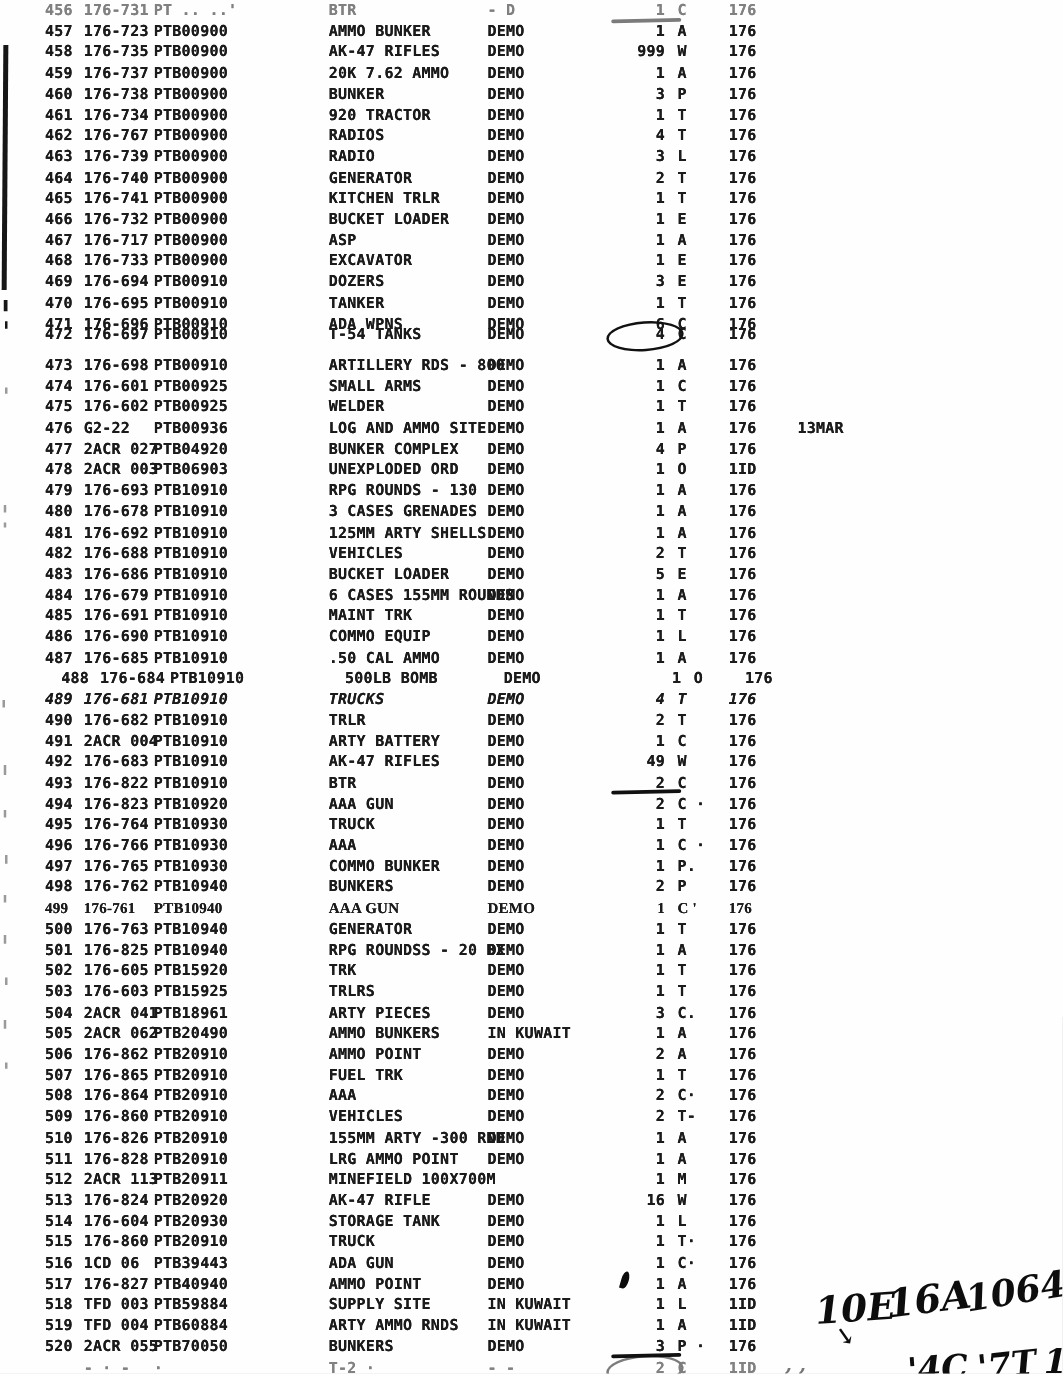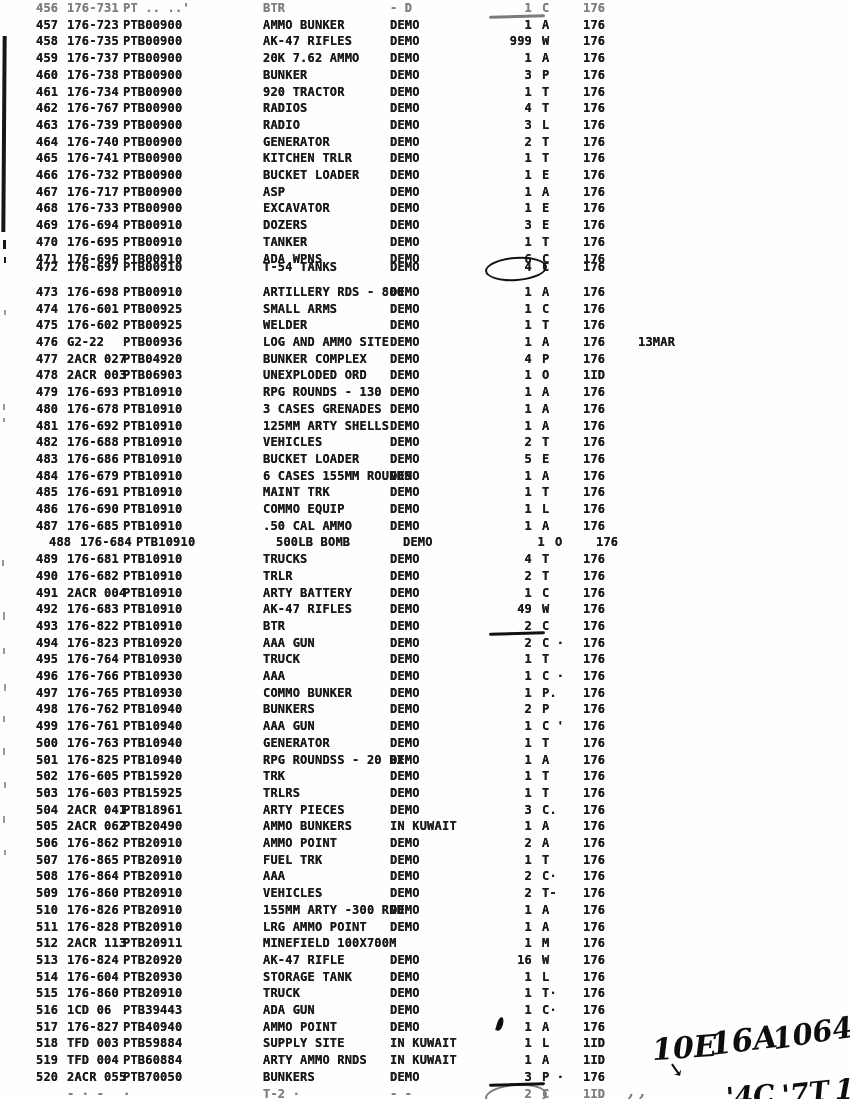--- a/index.html
+++ b/index.html
@@ -393,21 +393,21 @@
       <div class="row" style="top: 535.4px; margin-left: 13px;">
         <span class="c-num">488</span>
         <span class="c-id">176-684</span>
         <span class="c-pt">PTB10910</span>
         <span class="c-desc">500LB BOMB</span>
         <span class="c-status">DEMO</span>
         <span class="c-qn">1</span>
         <span class="c-qc">O</span>
         <span class="c-unit">176</span>
       </div>
-      <div class="row" style="top: 552.1px;">
+      <div class="row" style="top: 552.1px; font-style: italic;">
         <span class="c-num">489</span>
         <span class="c-id">176-681</span>
         <span class="c-pt">PTB10910</span>
         <span class="c-desc">TRUCKS</span>
         <span class="c-status">DEMO</span>
         <span class="c-qn">4</span>
         <span class="c-qc">T</span>
         <span class="c-unit">176</span>
       </div>
       <div class="row" style="top: 568.8px;">
@@ -494,21 +494,21 @@
       <div class="row" style="top: 702.4px;">
         <span class="c-num">498</span>
         <span class="c-id">176-762</span>
         <span class="c-pt">PTB10940</span>
         <span class="c-desc">BUNKERS</span>
         <span class="c-status">DEMO</span>
         <span class="c-qn">2</span>
         <span class="c-qc">P</span>
         <span class="c-unit">176</span>
       </div>
-      <div class="row" style="top: 719.1px;">
+      <div class="row" style="top: 719.1px; font-family: Liberation Serif, serif;">
         <span class="c-num">499</span>
         <span class="c-id">176-761</span>
         <span class="c-pt">PTB10940</span>
         <span class="c-desc">AAA GUN</span>
         <span class="c-status">DEMO</span>
         <span class="c-qn">1</span>
         <span class="c-qc">C '</span>
         <span class="c-unit">176</span>
       </div>
       <div class="row" style="top: 735.8px;">

